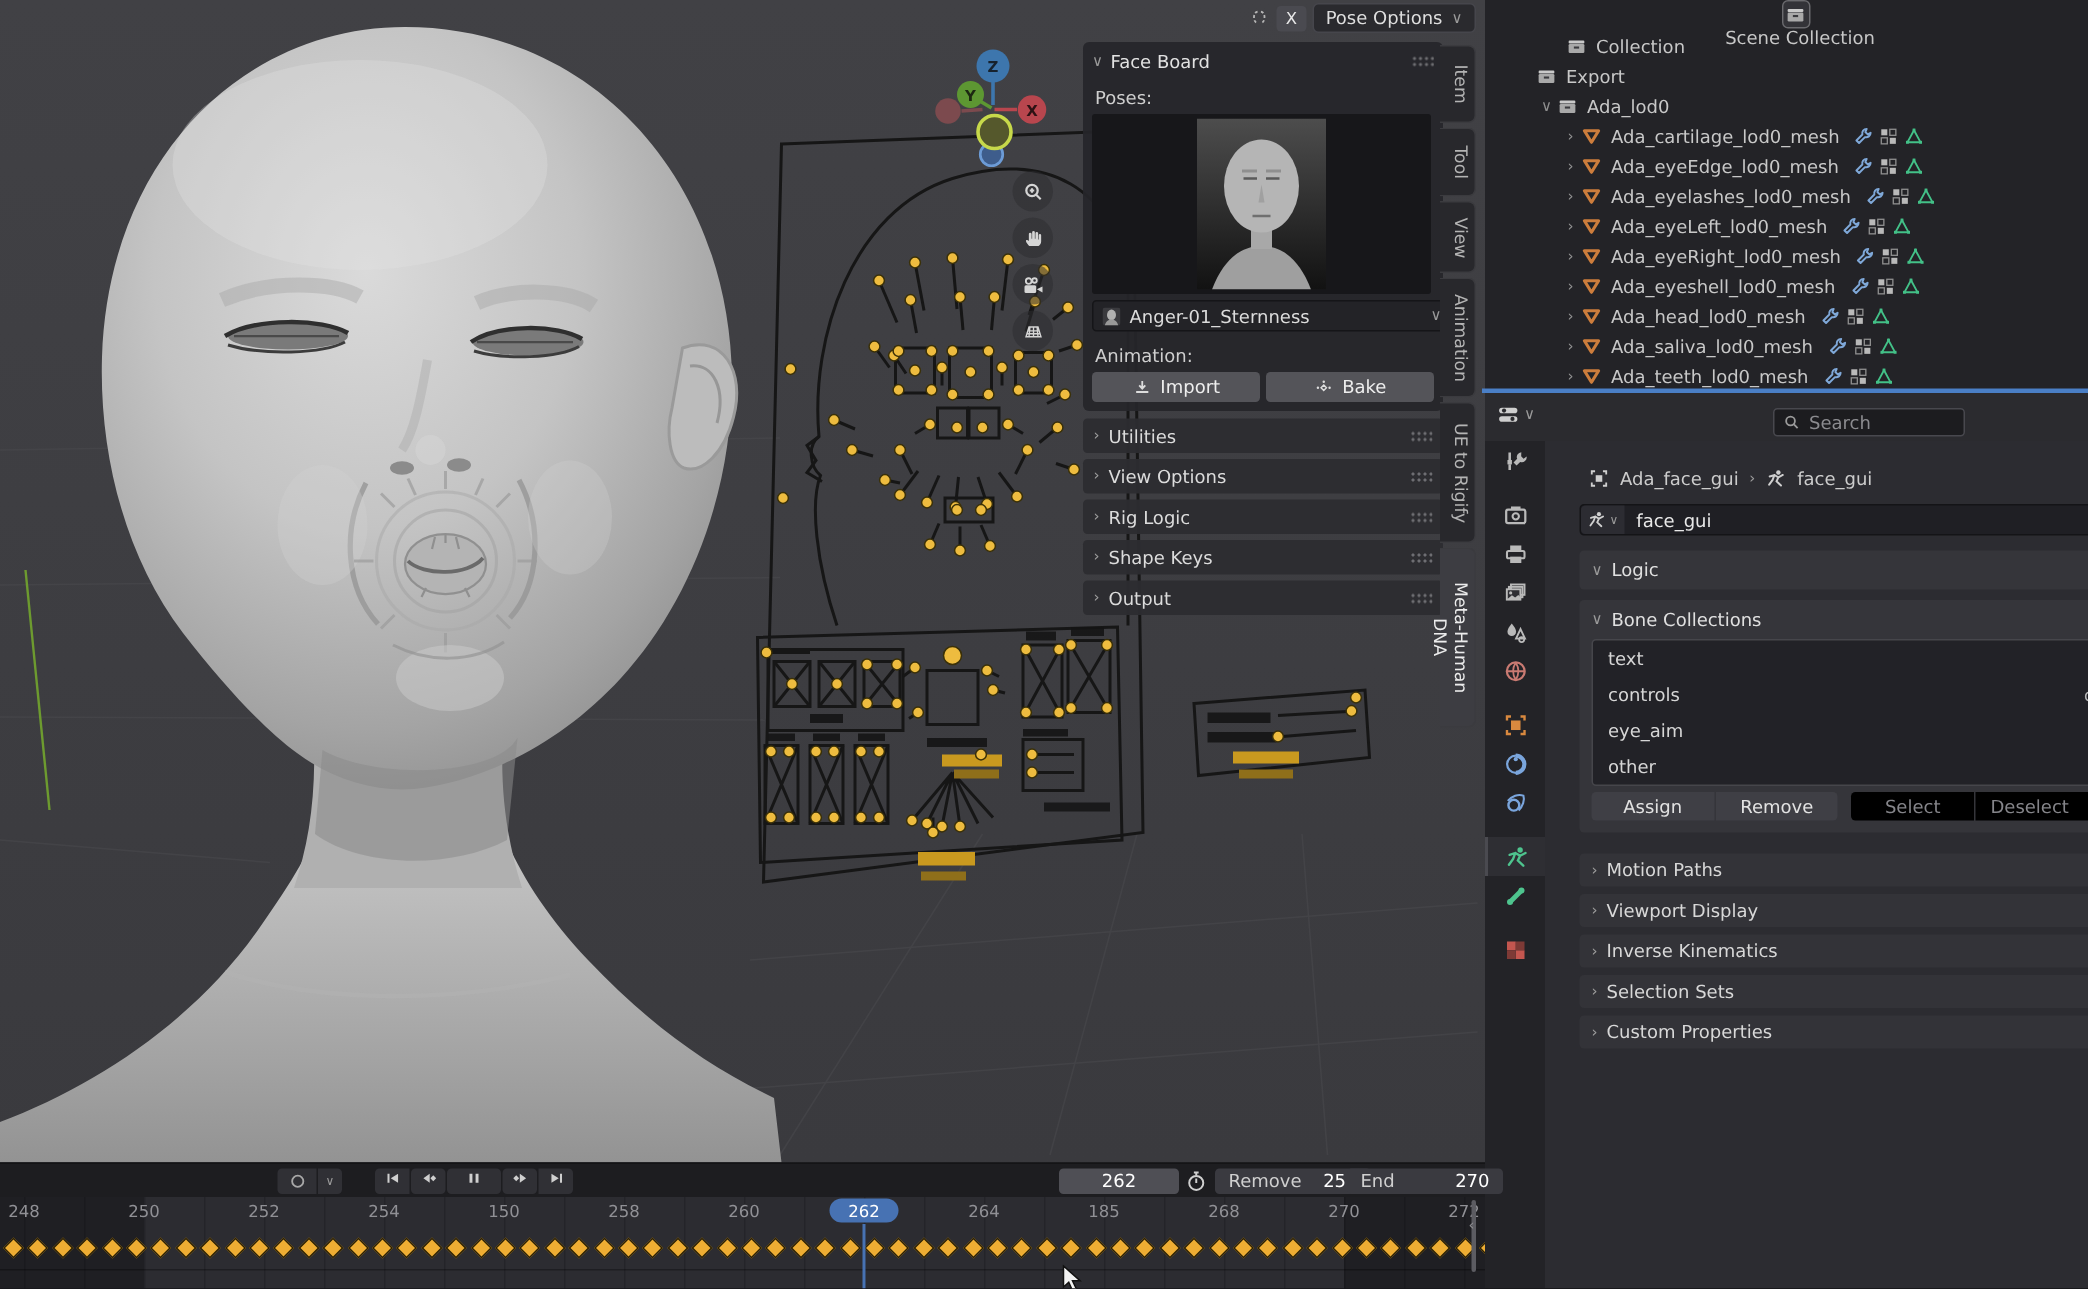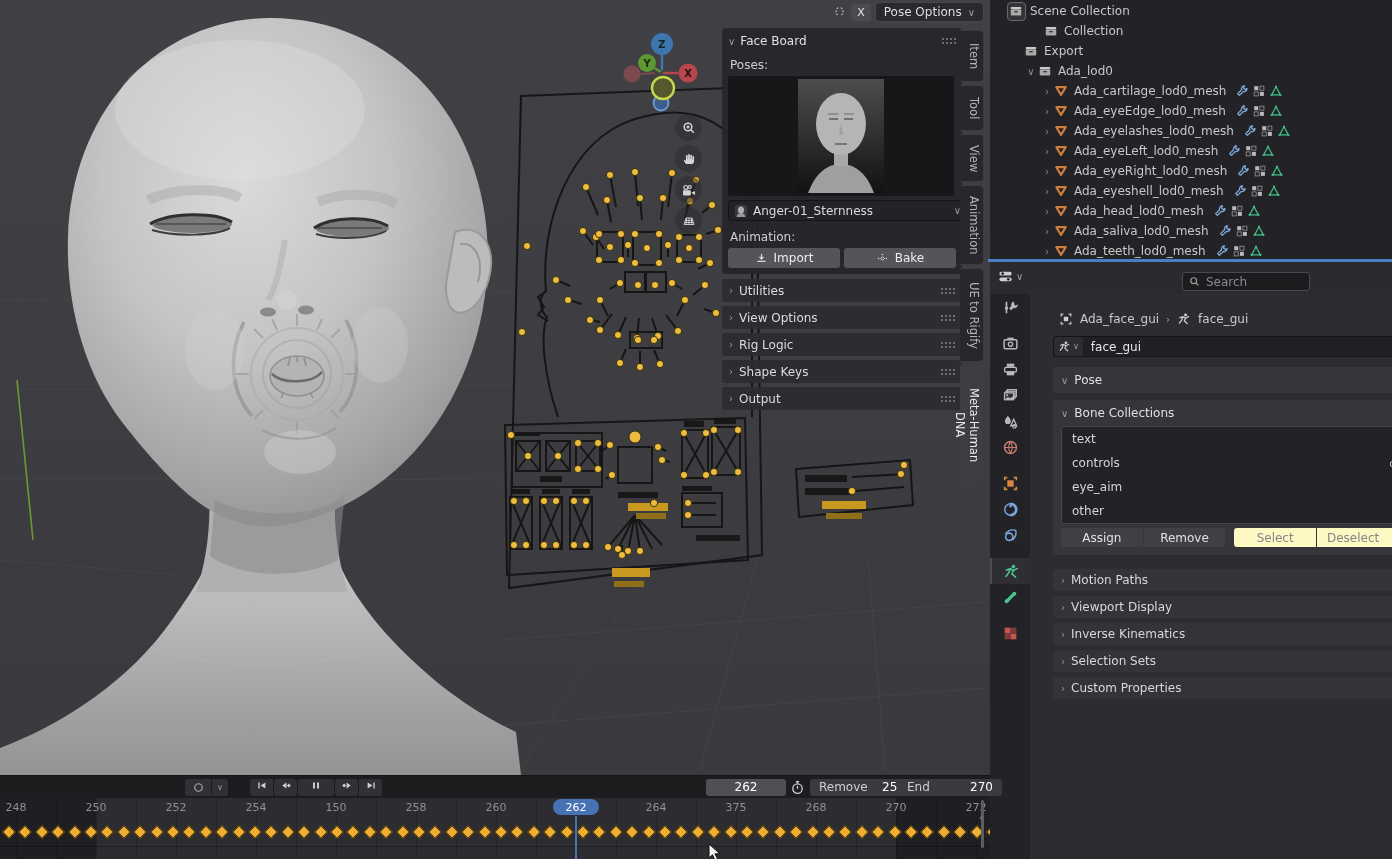--- a/index.html
+++ b/index.html
@@ -51,21 +51,21 @@
   .crumb{display:flex;align-items:center;gap:7px;color:#cccccc;height:22px;}
   .pblock{background:#35353a;border-radius:3px;margin:0 0 7px 0;padding:4px 8px;}
   .phead{display:flex;align-items:center;gap:6px;height:18px;color:#e0e0e0;}
   .pcollapsed{background:#333338;border-radius:3px;height:22px;display:flex;align-items:center;gap:6px;padding:0 8px;margin-bottom:5px;color:#d8d8d8;}
   .seg{display:flex;margin:5px 0;}
   .segbtn{height:20px;display:flex;align-items:center;justify-content:center;color:#e6e6e6;background:#55555b;}
   .listbox{background:#222227;border:1px solid #46464b;border-radius:3px;margin:4px 0;}
   .listrow{height:24px;display:flex;align-items:center;padding:0 10px;color:#d6d6d6;}
   .btnrow{display:flex;margin:4px 0;}
   .pbtn{height:19px;background:#3f3f45;border-radius:3px;color:#e2e2e2;display:flex;align-items:center;justify-content:center;}
-  .pbtn.disabled{color:#85858a;background:#fef9c3;}
+  .pbtn.disabled{color:#85858a;background:#000000;}
   #name-field{display:flex;height:19px;margin:6px 0 10px 0;background:#1f1f24;border-radius:3px;border:1px solid #141417;align-items:center;}
   #search-box{position:absolute;left:192px;top:10px;width:116px;height:17px;background:#1c1c1f;border:1px solid #48484e;border-radius:3px;display:flex;align-items:center;gap:5px;padding:0 5px;color:#8b8b8f;}
   
   #timeline{left:0;top:775px;width:990px;height:84px;background:#1d1d20;border-top:1px solid #141416;box-sizing:border-box;}
   #tl-header{position:absolute;left:0;top:0;width:990px;height:22px;display:flex;align-items:center;}
   .tl-btn{height:17px;background:#303035;border-radius:3px;display:flex;align-items:center;justify-content:center;}
   #tl-track{position:absolute;left:0;top:22px;width:990px;height:62px;background:#2c2c31;overflow:hidden;}
   .tick-label{position:absolute;top:3px;transform:translateX(-50%);color:#909095;font-size:11px;}
   .gridline{position:absolute;top:0;width:1px;height:62px;background:rgba(0,0,0,.16);}
   .rangemask{position:absolute;top:0;height:62px;background:rgba(10,10,12,.38);}
@@ -540,21 +540,21 @@
         <div class="vtab" style="height: 80px;">Animation</div>
         <div class="vtab" style="height: 94px;">UE to Rigify</div>
         <div class="vtab active" style="height: 120px;">Meta-Human DNA</div>
       </div>
   </div>
 
   <div id="right-col" class="abs"></div>
 
   <div id="outliner" class="abs">
     <div id="outliner-rows" style="padding-top:1px">
-        <div class="ol-row" style="padding-left: 18px;">
+        <div class="ol-row" style="padding-left: 18px; flex-direction: column;">
           <span class="ol-icon boxed">
             <svg width="14" height="14" viewBox="0 0 16 16">
               <rect x="2" y="6" width="12" height="7" rx="1" fill="#a9a9a9"></rect>
               <rect x="2" y="3.5" width="12" height="2.2" rx="0.8" fill="#c9c9c9"></rect>
               <rect x="6" y="8" width="4" height="1.6" fill="#3a3a3e"></rect>
             </svg>
           </span>
           <span>Scene Collection</span>
         </div>
         <div class="ol-row" style="padding-left: 54px;">
@@ -1019,21 +1019,21 @@
               </svg>
             </span>
           <span class="chev" style="font-size:8px">∨</span>
         </span>
         <span style="padding-left:8px;color:#e8e8e8">face_gui</span>
       </div>
 
       <div class="pblock">
         <div class="phead">
           <span class="chev">∨</span>
-          <span>Pose</span>
+          <span>Logic</span>
         </div>
       </div>
 
       <div class="pblock">
         <div class="phead">
           <span class="chev">∨</span>
           <span>Bone Collections</span>
         </div>
         <div class="listbox" id="bonecol-list">
             <div class="listrow">
@@ -1187,21 +1187,21 @@
         </div>
       <div id="tl-ticks">
           <span class="tick-label" style="left: 16px;">248</span>
           <span class="tick-label" style="left: 96px;">250</span>
           <span class="tick-label" style="left: 176px;">252</span>
           <span class="tick-label" style="left: 256px;">254</span>
           <span class="tick-label" style="left: 336px;">150</span>
           <span class="tick-label" style="left: 416px;">258</span>
           <span class="tick-label" style="left: 496px;">260</span>
           <span class="tick-label" style="left: 656px;">264</span>
-          <span class="tick-label" style="left: 736px;">375</span>
+          <span class="tick-label" style="left: 736px;">185</span>
           <span class="tick-label" style="left: 816px;">268</span>
           <span class="tick-label" style="left: 896px;">270</span>
           <span class="tick-label" style="left: 976px;">272</span>
         </div>
       <div id="tl-keys">
           <div class="kf" style="left: 4px; top: 29px;"></div>
           <div class="kf" style="left: 20.4px; top: 29px;"></div>
           <div class="kf" style="left: 36.8px; top: 29px;"></div>
           <div class="kf" style="left: 53.2px; top: 29px;"></div>
           <div class="kf" style="left: 69.6px; top: 29px;"></div>

